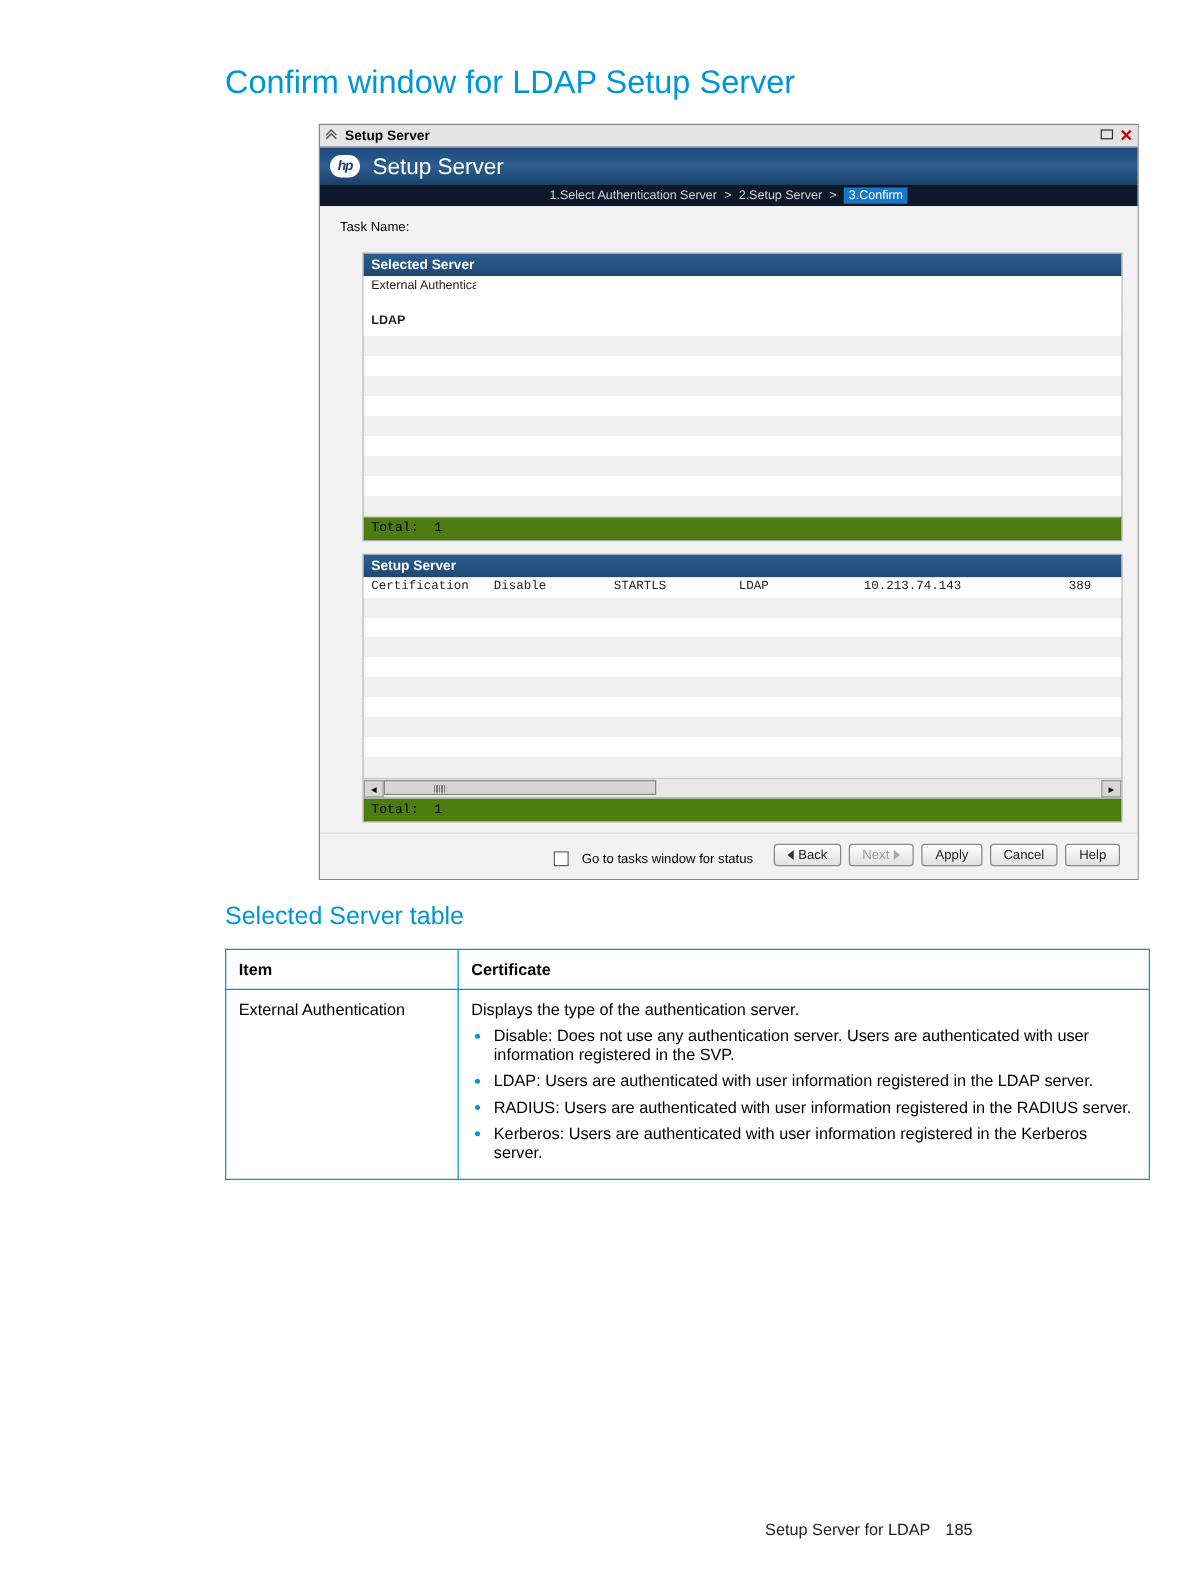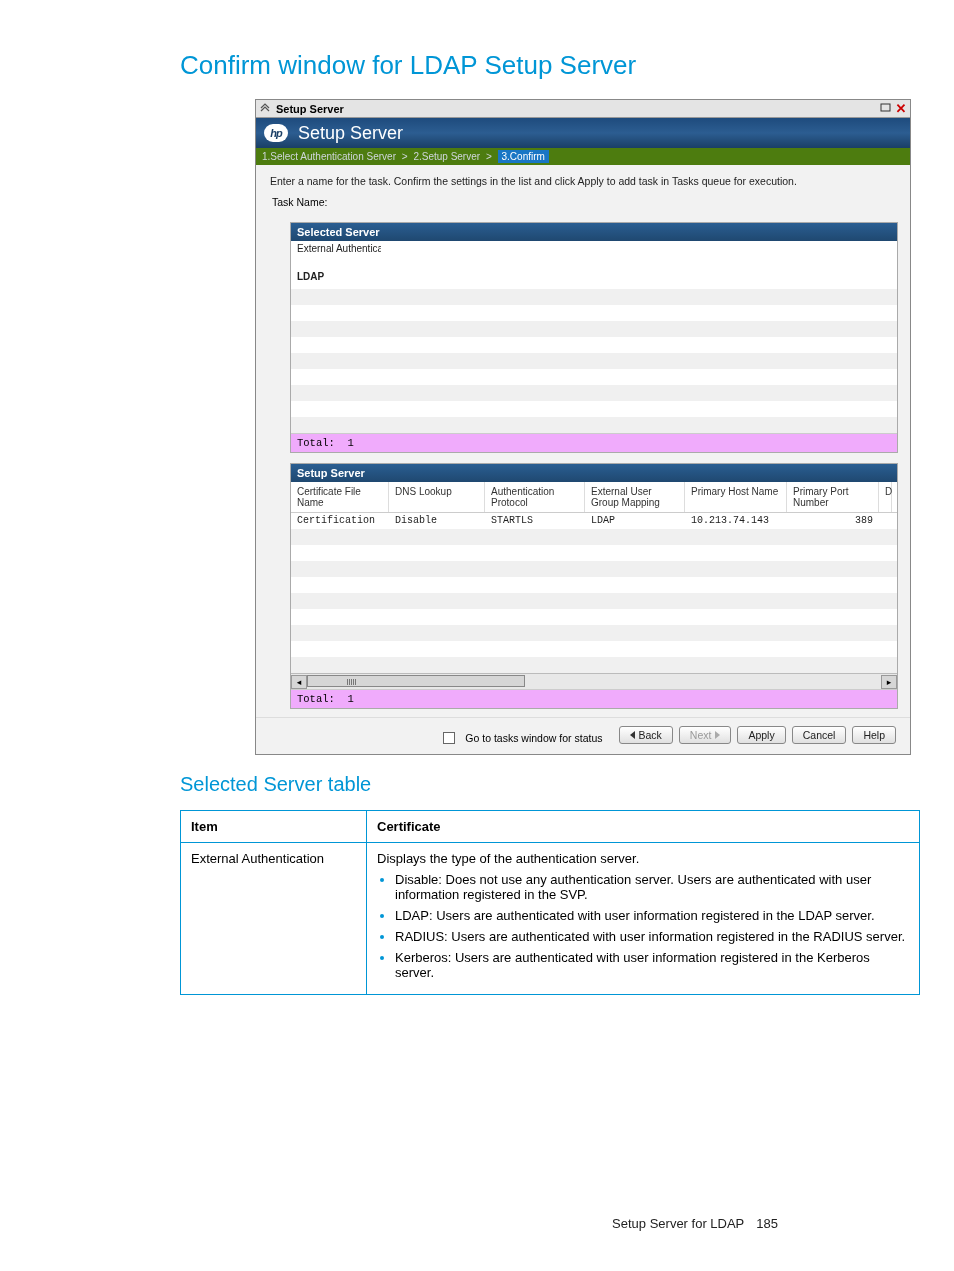--- a/index.html
+++ b/index.html
@@ -80,24 +80,25 @@
     color: #1a3f66;
     border-radius: 9px;
     font-style: italic;
     font-weight: bold;
     font-size: 11px;
     margin-right: 10px;
     letter-spacing: -1px;
   }
 
   .breadcrumb {
-    background: #4d7c0f;
+    background: #0f172a;
     color: #cfd6db;
     font-size: 10px;
     padding: 3px 6px;
+    text-align: center;
   }
   .breadcrumb .bc-active {
     background: #1976c5;
     color: #fff;
     padding: 1px 4px;
   }
   .breadcrumb .bc-sep { color: #cfd6db; padding: 0 3px; }
 
   .content-area {
     background: #f2f2f2;
@@ -178,21 +179,21 @@
   }
   .stripes-bg {
     background: repeating-linear-gradient(#fff 0, #fff 16px, #f0f0f0 16px, #f0f0f0 32px);
   }
   .c-sel-1 { width: 90px; }
   .total-bar {
     border-top: 1px solid #ccc;
     font-family: "Courier New", monospace;
     font-size: 10.5px;
     padding: 3px 6px;
-    background: #f0abfc;
+    background: #4d7c0f;
   }
 
   .c-ss-1 { width: 98px; }
   .c-ss-2 { width: 96px; }
   .c-ss-3 { width: 100px; }
   .c-ss-4 { width: 100px; }
   .c-ss-5 { width: 102px; }
   .c-ss-6 { width: 92px; text-align: left; }
   .c-ss-7 { width: 12px; }
   .mono { font-family: "Courier New", monospace; }
@@ -334,21 +335,20 @@
 
     <div class="breadcrumb">
       <span>1.Select Authentication Server</span>
       <span class="bc-sep">&gt;</span>
       <span>2.Setup Server</span>
       <span class="bc-sep">&gt;</span>
       <span class="bc-active">3.Confirm</span>
     </div>
 
     <div class="content-area">
-      <div class="instruction">Enter a name for the task. Confirm the settings in the list and click Apply to add task in Tasks queue for execution.</div>
 
       <div class="task-row">
         <div class="task-label">Task Name:</div>
       </div>
 
       <div class="tbl">
         <div class="tbl-title">Selected Server</div>
         <div class="tbl-body stripes-bg" style="height:192px;">
           <div class="tbl-row" style="height:28px; background:#fff;">
             <div class="c-sel-1">External Authentication</div>
@@ -360,29 +360,20 @@
           </div>
         </div>
         <div class="total-bar">
           <span>Total:</span>&nbsp;
           <span>1</span>
         </div>
       </div>
 
       <div class="tbl" style="margin-bottom:0;">
         <div class="tbl-title">Setup Server</div>
-        <div class="tbl-head">
-          <div class="c-ss-1">Certificate File Name</div>
-          <div class="c-ss-2">DNS Lookup</div>
-          <div class="c-ss-3">Authentication Protocol</div>
-          <div class="c-ss-4">External User Group Mapping</div>
-          <div class="c-ss-5">Primary Host Name</div>
-          <div class="c-ss-6">Primary Port Number</div>
-          <div class="c-ss-7">D</div>
-        </div>
         <div class="tbl-body stripes-bg" style="height:160px;">
           <div class="tbl-row" style="background:#fff;">
             <div class="c-ss-1 mono">Certification</div>
             <div class="c-ss-2 mono">Disable</div>
             <div class="c-ss-3 mono">STARTLS</div>
             <div class="c-ss-4 mono">LDAP</div>
             <div class="c-ss-5 mono">10.213.74.143</div>
             <div class="c-ss-6 mono right">389</div>
             <div class="c-ss-7"></div>
           </div>

